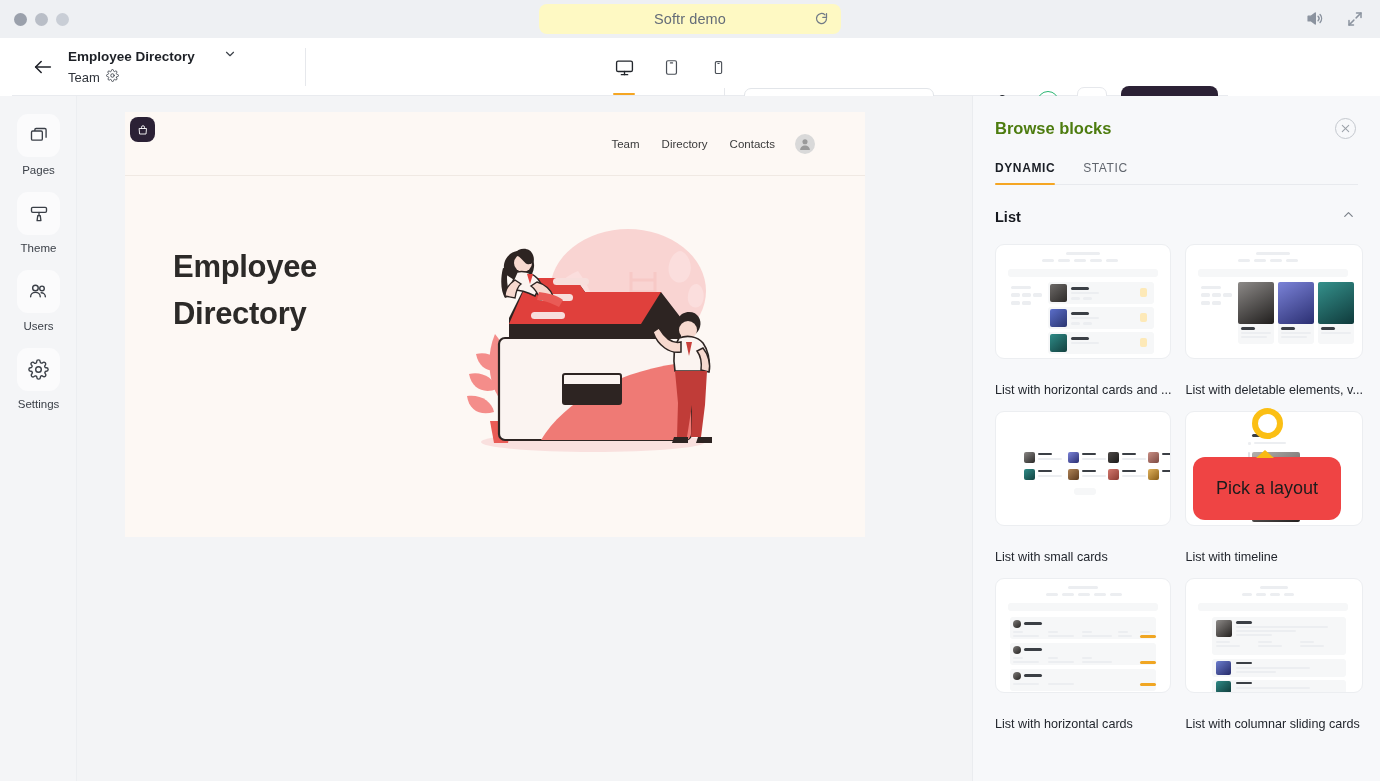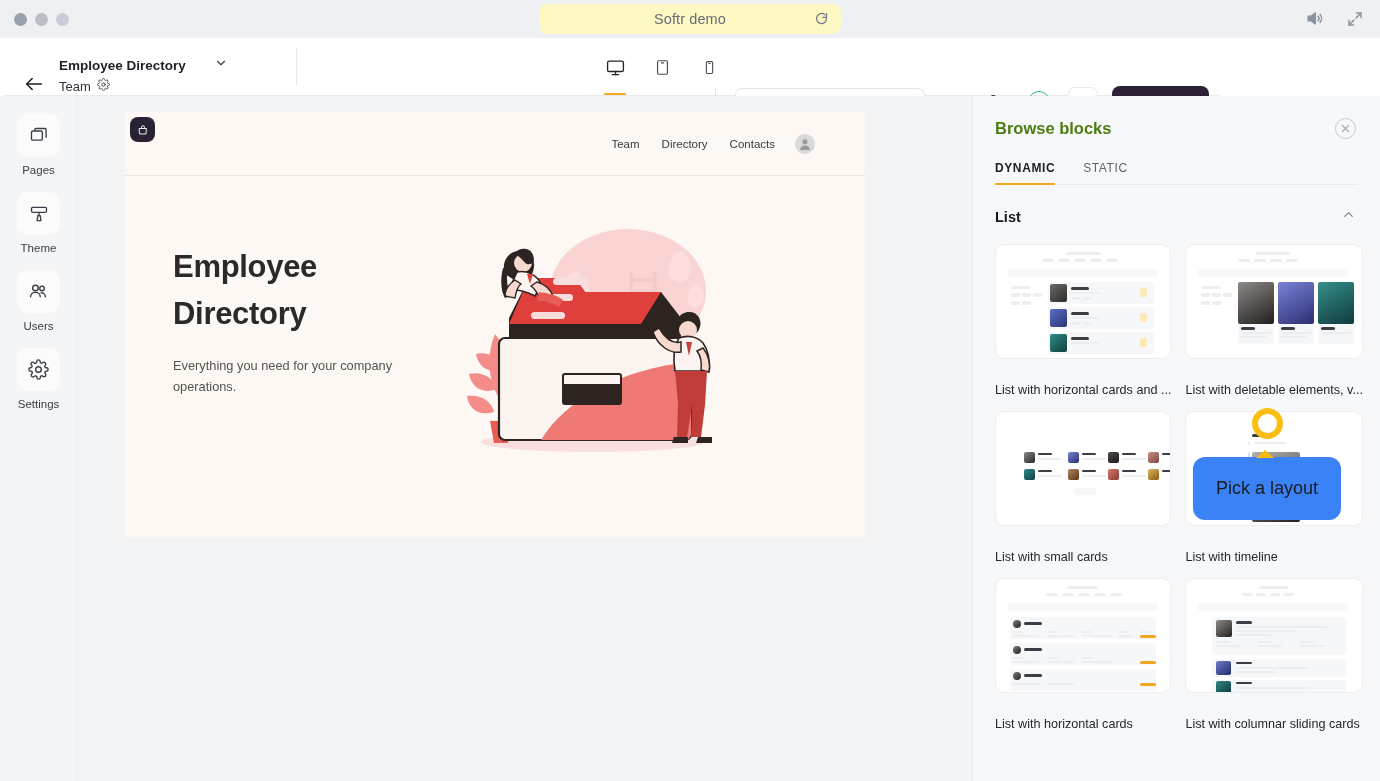--- a/index.html
+++ b/index.html
@@ -31,25 +31,25 @@
     display: flex; align-items: center; justify-content: center;
     gap: 8px;
   }
   .url-text { font-size: 14.5px; color: #646c78; letter-spacing: .1px; }
   .reload-ico { position: absolute; right: 12px; top: 7px; }
 
   .os-right { position: absolute; right: 16px; top: 9px; display: flex; gap: 22px; align-items: center; }
 
   
   .appbar {
-    position: absolute; top: 38px; left: 3px;
+    position: absolute; top: 38px; left: 12px;
     width: 1216px; height: 58px;
     background: #fff;
     border-bottom: 1px solid #e9ebef;
-    display: flex; align-items: flex-end;
+    display: flex; align-items: center;
   }
   .back-arrow { margin-left: 18px; width: 26px; display:flex; align-items:center; justify-content:center; cursor:pointer; }
   .title-wrap { margin-left: 12px; }
   .proj-line { display: flex; align-items: center; gap: 28px; }
   .proj-name { font-size: 13.5px; font-weight: bold; color: #1d2026; }
   .page-line { display: flex; align-items: center; gap: 6px; margin-top: 3px; }
   .page-name { font-size: 13px; color: #30343b; }
 
   .vline { position: absolute; left: 293px; top: 10px; width: 1px; height: 38px; background: #e6e8ec; }
 
@@ -190,21 +190,21 @@
   
   .cursor-ring {
     position: absolute; left: 1252px; top: 408px;
     width: 31px; height: 31px; border-radius: 50%;
     border: 6px solid #fbbf14; background: transparent;
     z-index: 40;
   }
   .tooltip {
     position: absolute; left: 1193px; top: 457px;
     width: 148px; height: 63px;
-    background: #3b82f6; border-radius: 12px;
+    background: #ef4444; border-radius: 12px;
     display: flex; align-items: center; justify-content: center;
     font-size: 18px; color: #1c1c1c; z-index: 41;
   }
   .tooltip::before {
     content: ""; position: absolute; top: -7px; left: 63px;
     width: 0; height: 0;
     border-left: 9px solid transparent; border-right: 9px solid transparent;
     border-bottom: 8px solid #f9b913;
   }
 </style>
@@ -397,21 +397,20 @@
         </svg>
       </div>
     </div>
 
     <div class="hero">
       <div class="hero-left">
         <div class="hero-h1">
           <div>Employee</div>
           <div>Directory</div>
         </div>
-        <div class="hero-p">Everything you need for your company operations.</div>
       </div>
 
       <div class="hero-art">
         <svg width="300" height="250" viewBox="0 0 300 250">
 
           <ellipse cx="185" cy="75" rx="78" ry="62" fill="#f9d4d2"></ellipse>
           <path d="M135 55c-30 12-42 44-35 70 8 27 32 44 58 44 4-40 2-80-23-114z" fill="#fbdedd"></path>
           <path d="M238 35c10 4 13 20 6 28-6 7-16 3-18-6-2-8 3-22 12-22z" fill="#fbdedd"></path>
           <path d="M254 68c7 2 9 15 4 21-5 5-12 2-13-5-1-6 2-17 9-16z" fill="#fbdedd"></path>
           <ellipse cx="150" cy="226" rx="112" ry="10" fill="#f9e0de"></ellipse>

